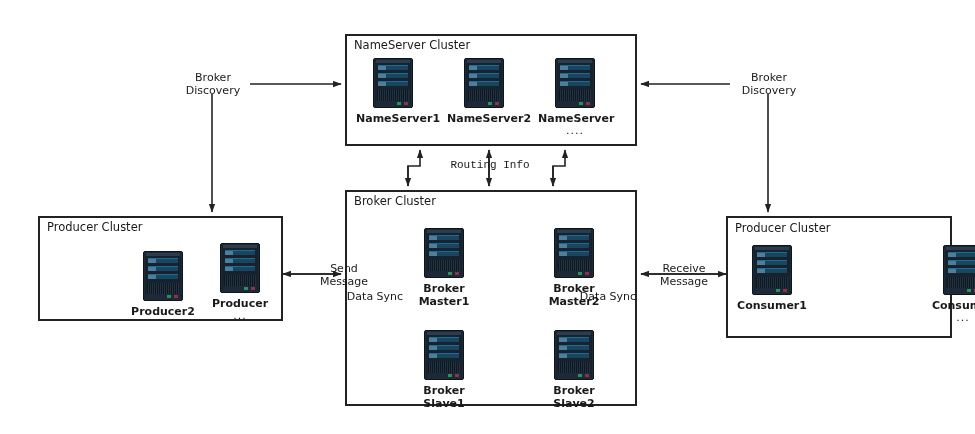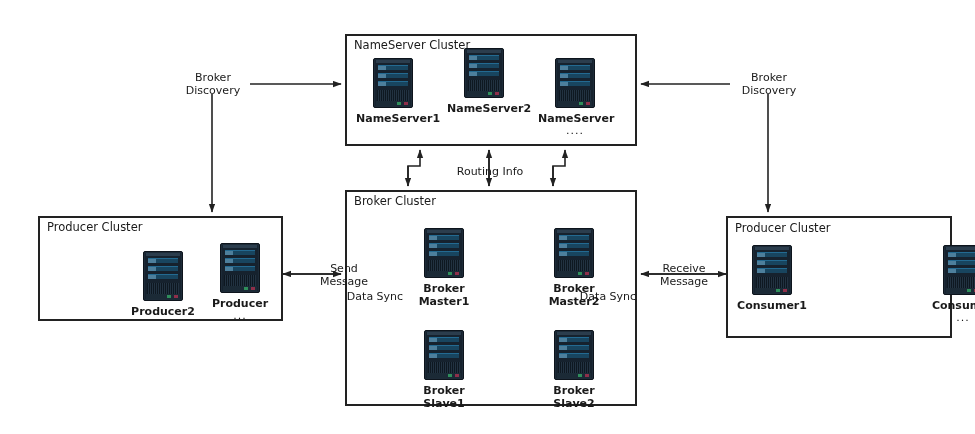--- a/index.html
+++ b/index.html
@@ -101,21 +101,21 @@
         </div>
       <div class="vents"></div>
         <div class="foot"></div>
       <div class="led g"></div>
         <div class="led r"></div>
     </div>
     <div class="cap-txt">NameServer1</div>
     <div class="dots"></div>
   </div>
 
-  <div class="node" style="left:447px;top:48px;">
+  <div class="node" style="left:447px;top:58px;">
     <div class="srv">
       <div class="cap"></div>
       <div class="panel">
           <div class="bar">
             <i></i>
           </div>
           <div class="bar">
             <i></i>
           </div>
           <div class="bar">
@@ -348,21 +348,21 @@
     <div class="cap-txt">Consumer</div>
     <div class="dots">...</div>
   </div>
 
   <div class="lbl" style="left: 173px; top: 71px; width: 80px; white-space: pre-line;">Broker
 Discovery</div>
 
   <div class="lbl" style="left: 729px; top: 71px; width: 80px; white-space: pre-line;">Broker
 Discovery</div>
 
-  <div class="lbl" style="left:440px;top:165px;width:100px;">Routing Info</div>
+  <div class="lbl" style="left:440px;top:159px;width:100px;font-family:Liberation Mono, monospace;">Routing Info</div>
 
   <div class="lbl" style="left: 281px; top: 262px; width: 62px; white-space: pre-line; padding-left: 32px;">Send
 Message</div>
 
   <div class="lbl" style="left: 648px; top: 262px; width: 72px; white-space: pre-line;">Receive
 Message</div>
 
   <div class="lbl" style="left:345px;top:290px;width:60px;">Data Sync</div>
 
   <div class="lbl" style="left:578px;top:290px;width:60px;">Data Sync</div>

